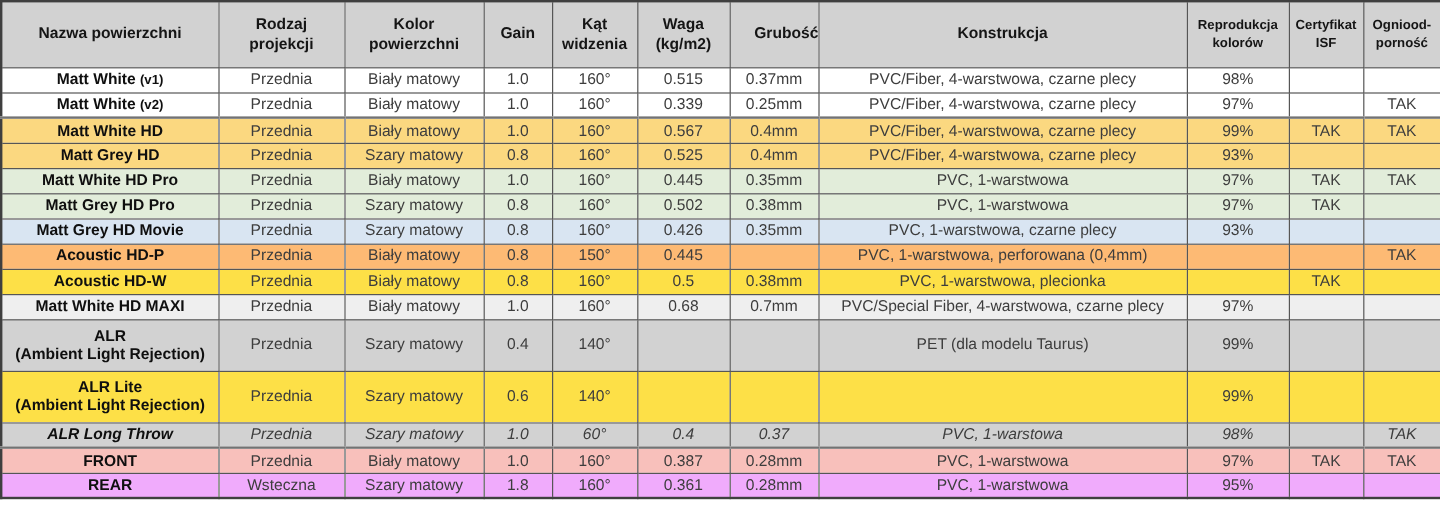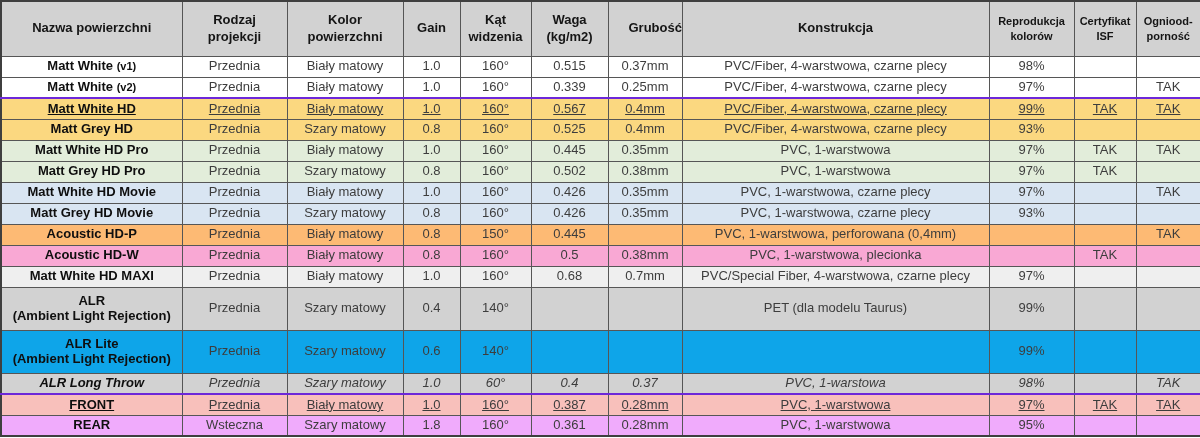--- a/index.html
+++ b/index.html
@@ -41,21 +41,21 @@
     line-height: 1.1;
   }
   tbody td.name {
     font-weight: bold;
     color: #0f0f0f;
     white-space: pre-line;
     font-size: 13px;
   }
   tbody td.name .suffix { font-size: 11px; font-weight: bold; }
   tr.double td { height: 43px; }
-  tr.thick-top td { border-top: 2px solid #6d28d9; text-decoration: underline; }
+  tr.thick-top td { border-top: 2px solid #737373; }
 </style>
 </head>
 <body>
 
 <div class="screen">
   <table class="spec">
     <thead>
       <tr>
           <th style="width: 181px;">Nazwa powierzchni</th>
           <th style="width: 105px;">Rodzaj
@@ -150,33 +150,20 @@
           <td>0.8</td>
           <td>160°</td>
           <td>0.502</td>
           <td>0.38mm</td>
           <td>PVC, 1-warstwowa</td>
           <td>97%</td>
           <td>TAK</td>
           <td></td>
         </tr>
         <tr style="background: rgb(217, 229, 242);">
-          <td class="name"><span>Matt White HD Movie</span></td>
-          <td>Przednia</td>
-          <td>Biały matowy</td>
-          <td>1.0</td>
-          <td>160°</td>
-          <td>0.426</td>
-          <td>0.35mm</td>
-          <td>PVC, 1-warstwowa, czarne plecy</td>
-          <td>97%</td>
-          <td></td>
-          <td>TAK</td>
-        </tr>
-        <tr style="background: rgb(217, 229, 242);">
           <td class="name"><span>Matt Grey HD Movie</span></td>
           <td>Przednia</td>
           <td>Szary matowy</td>
           <td>0.8</td>
           <td>160°</td>
           <td>0.426</td>
           <td>0.35mm</td>
           <td>PVC, 1-warstwowa, czarne plecy</td>
           <td>93%</td>
           <td></td>
@@ -188,21 +175,21 @@
           <td>Biały matowy</td>
           <td>0.8</td>
           <td>150°</td>
           <td>0.445</td>
           <td></td>
           <td>PVC, 1-warstwowa, perforowana (0,4mm)</td>
           <td></td>
           <td></td>
           <td>TAK</td>
         </tr>
-        <tr style="background: #f9a8d4;">
+        <tr style="background: #fde047;">
           <td class="name"><span>Acoustic HD-W</span></td>
           <td>Przednia</td>
           <td>Biały matowy</td>
           <td>0.8</td>
           <td>160°</td>
           <td>0.5</td>
           <td>0.38mm</td>
           <td>PVC, 1-warstwowa, plecionka</td>
           <td></td>
           <td>TAK</td>
@@ -228,21 +215,21 @@
           <td>Szary matowy</td>
           <td>0.4</td>
           <td>140°</td>
           <td></td>
           <td></td>
           <td>PET (dla modelu Taurus)</td>
           <td>99%</td>
           <td></td>
           <td></td>
         </tr>
-        <tr class="double" style="background: #0ea5e9;">
+        <tr class="double" style="background: #fde047;">
           <td class="name"><span>ALR Lite
 (Ambient Light Rejection)</span></td>
           <td>Przednia</td>
           <td>Szary matowy</td>
           <td>0.6</td>
           <td>140°</td>
           <td></td>
           <td></td>
           <td></td>
           <td>99%</td>

